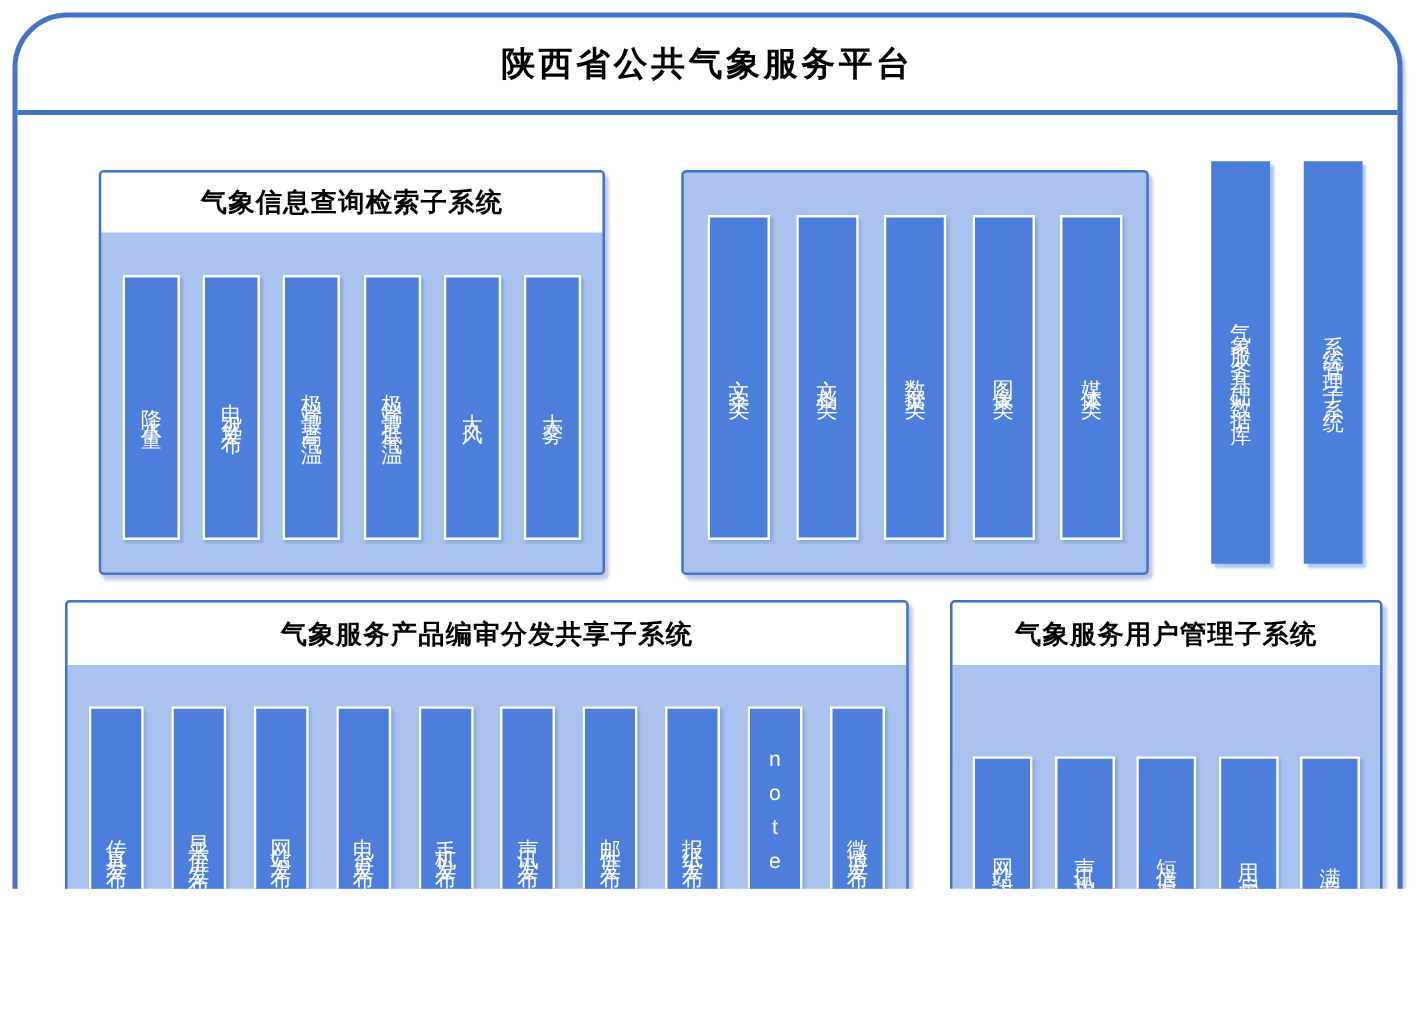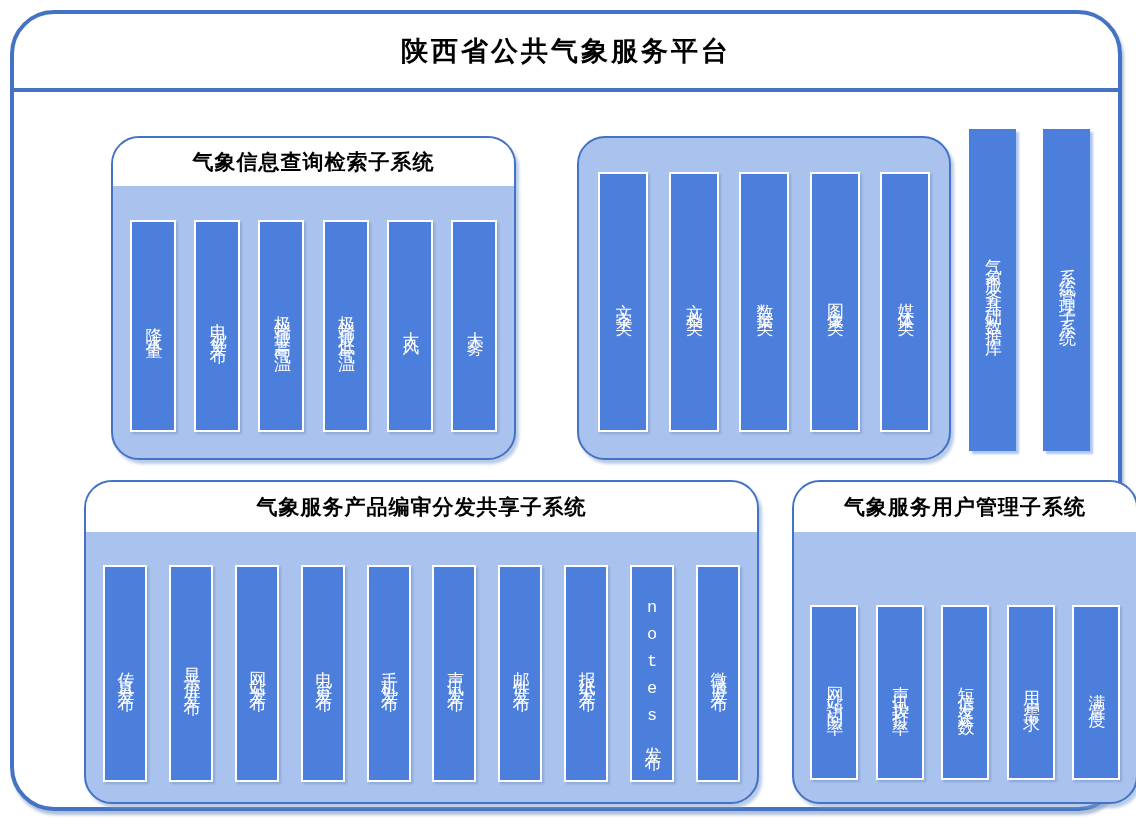--- a/index.html
+++ b/index.html
@@ -1,32 +1,32 @@
 <!DOCTYPE html>
 <html><head>
 <meta charset="utf-8">
 <style>
   * { margin:0; padding:0; box-sizing:border-box; }
   html,body { width:1136px; height:825px; background:#ffffff;
     font-family:"Liberation Sans", sans-serif; }
-  .page { position:relative; width:1136px; height:825px; overflow:hidden;font-family:Liberation Mono, monospace; }
+  .page { position:relative; width:1136px; height:711px; overflow:hidden; }
 
   
   .frame { position:absolute; left:10px; top:10px; width:1112px; height:801px;
     border:4px solid #4472C4; border-radius:44px;
     box-shadow:2px 4px 3px rgba(150,170,205,0.75); background:#ffffff; }
   .titleband { height:78px; border-bottom:4px solid #4472C4;
     display:flex; align-items:center; justify-content:center; }
   .title-text { font-size:27px; font-weight:bold; color:#000;
     letter-spacing:3px; }
 
   
-  .subsystem { position:absolute; border:2px solid #4472C4; border-radius:28px;
+  .subsystem { position:absolute; border:2px solid #4472C4; border-radius:4px;
     background:#A9C3EE; box-shadow:3px 4px 3px rgba(130,160,210,0.55);
-    display:flex; flex-direction:column; overflow:hidden;margin-left:32px; }
+    display:flex; flex-direction:column; overflow:hidden; }
   .sub-header { background:#ffffff; display:flex; align-items:center;
     justify-content:center; font-weight:bold; font-size:21px; color:#000;
     letter-spacing:1px; flex:0 0 auto; }
   .sub-body { flex:1 1 auto; display:flex; justify-content:space-between; }
 
   
   .bar { background:#4C7EDC; border:2px solid #ffffff;
     box-shadow:2px 2px 2px rgba(90,120,180,0.35);
     display:flex; align-items:center; justify-content:center; }
   .vtext { writing-mode:vertical-rl; text-orientation:upright;

